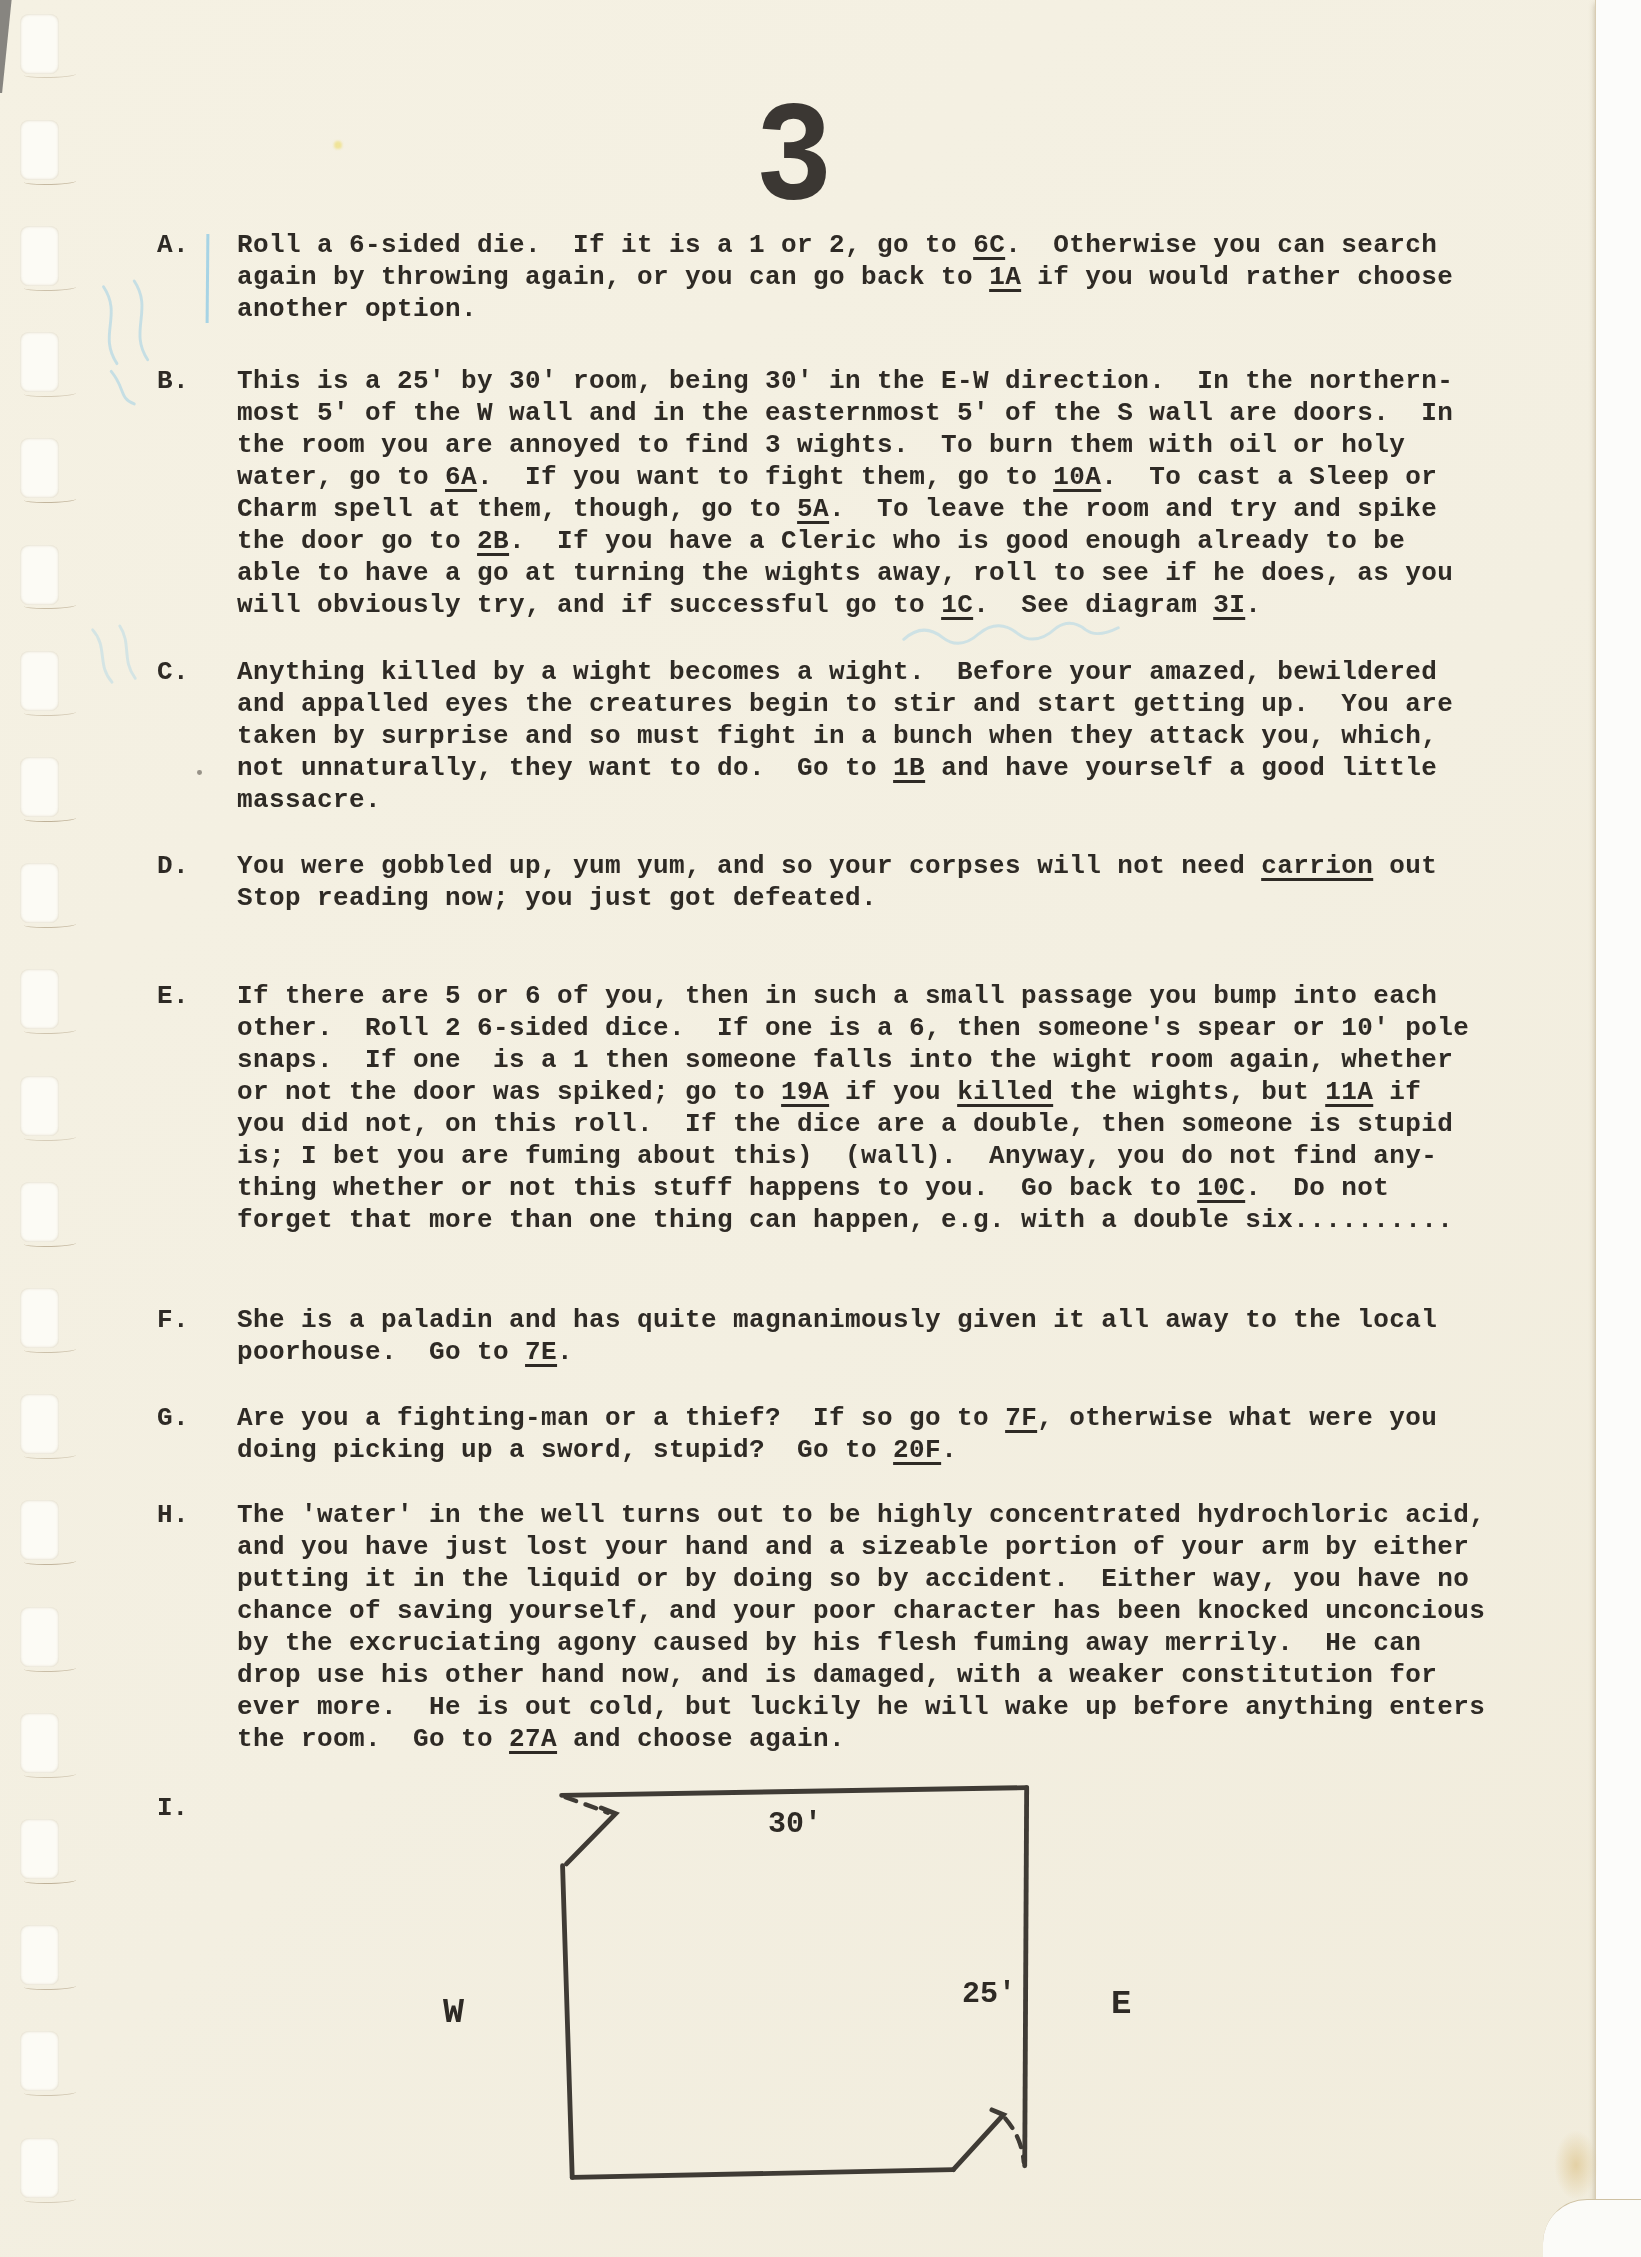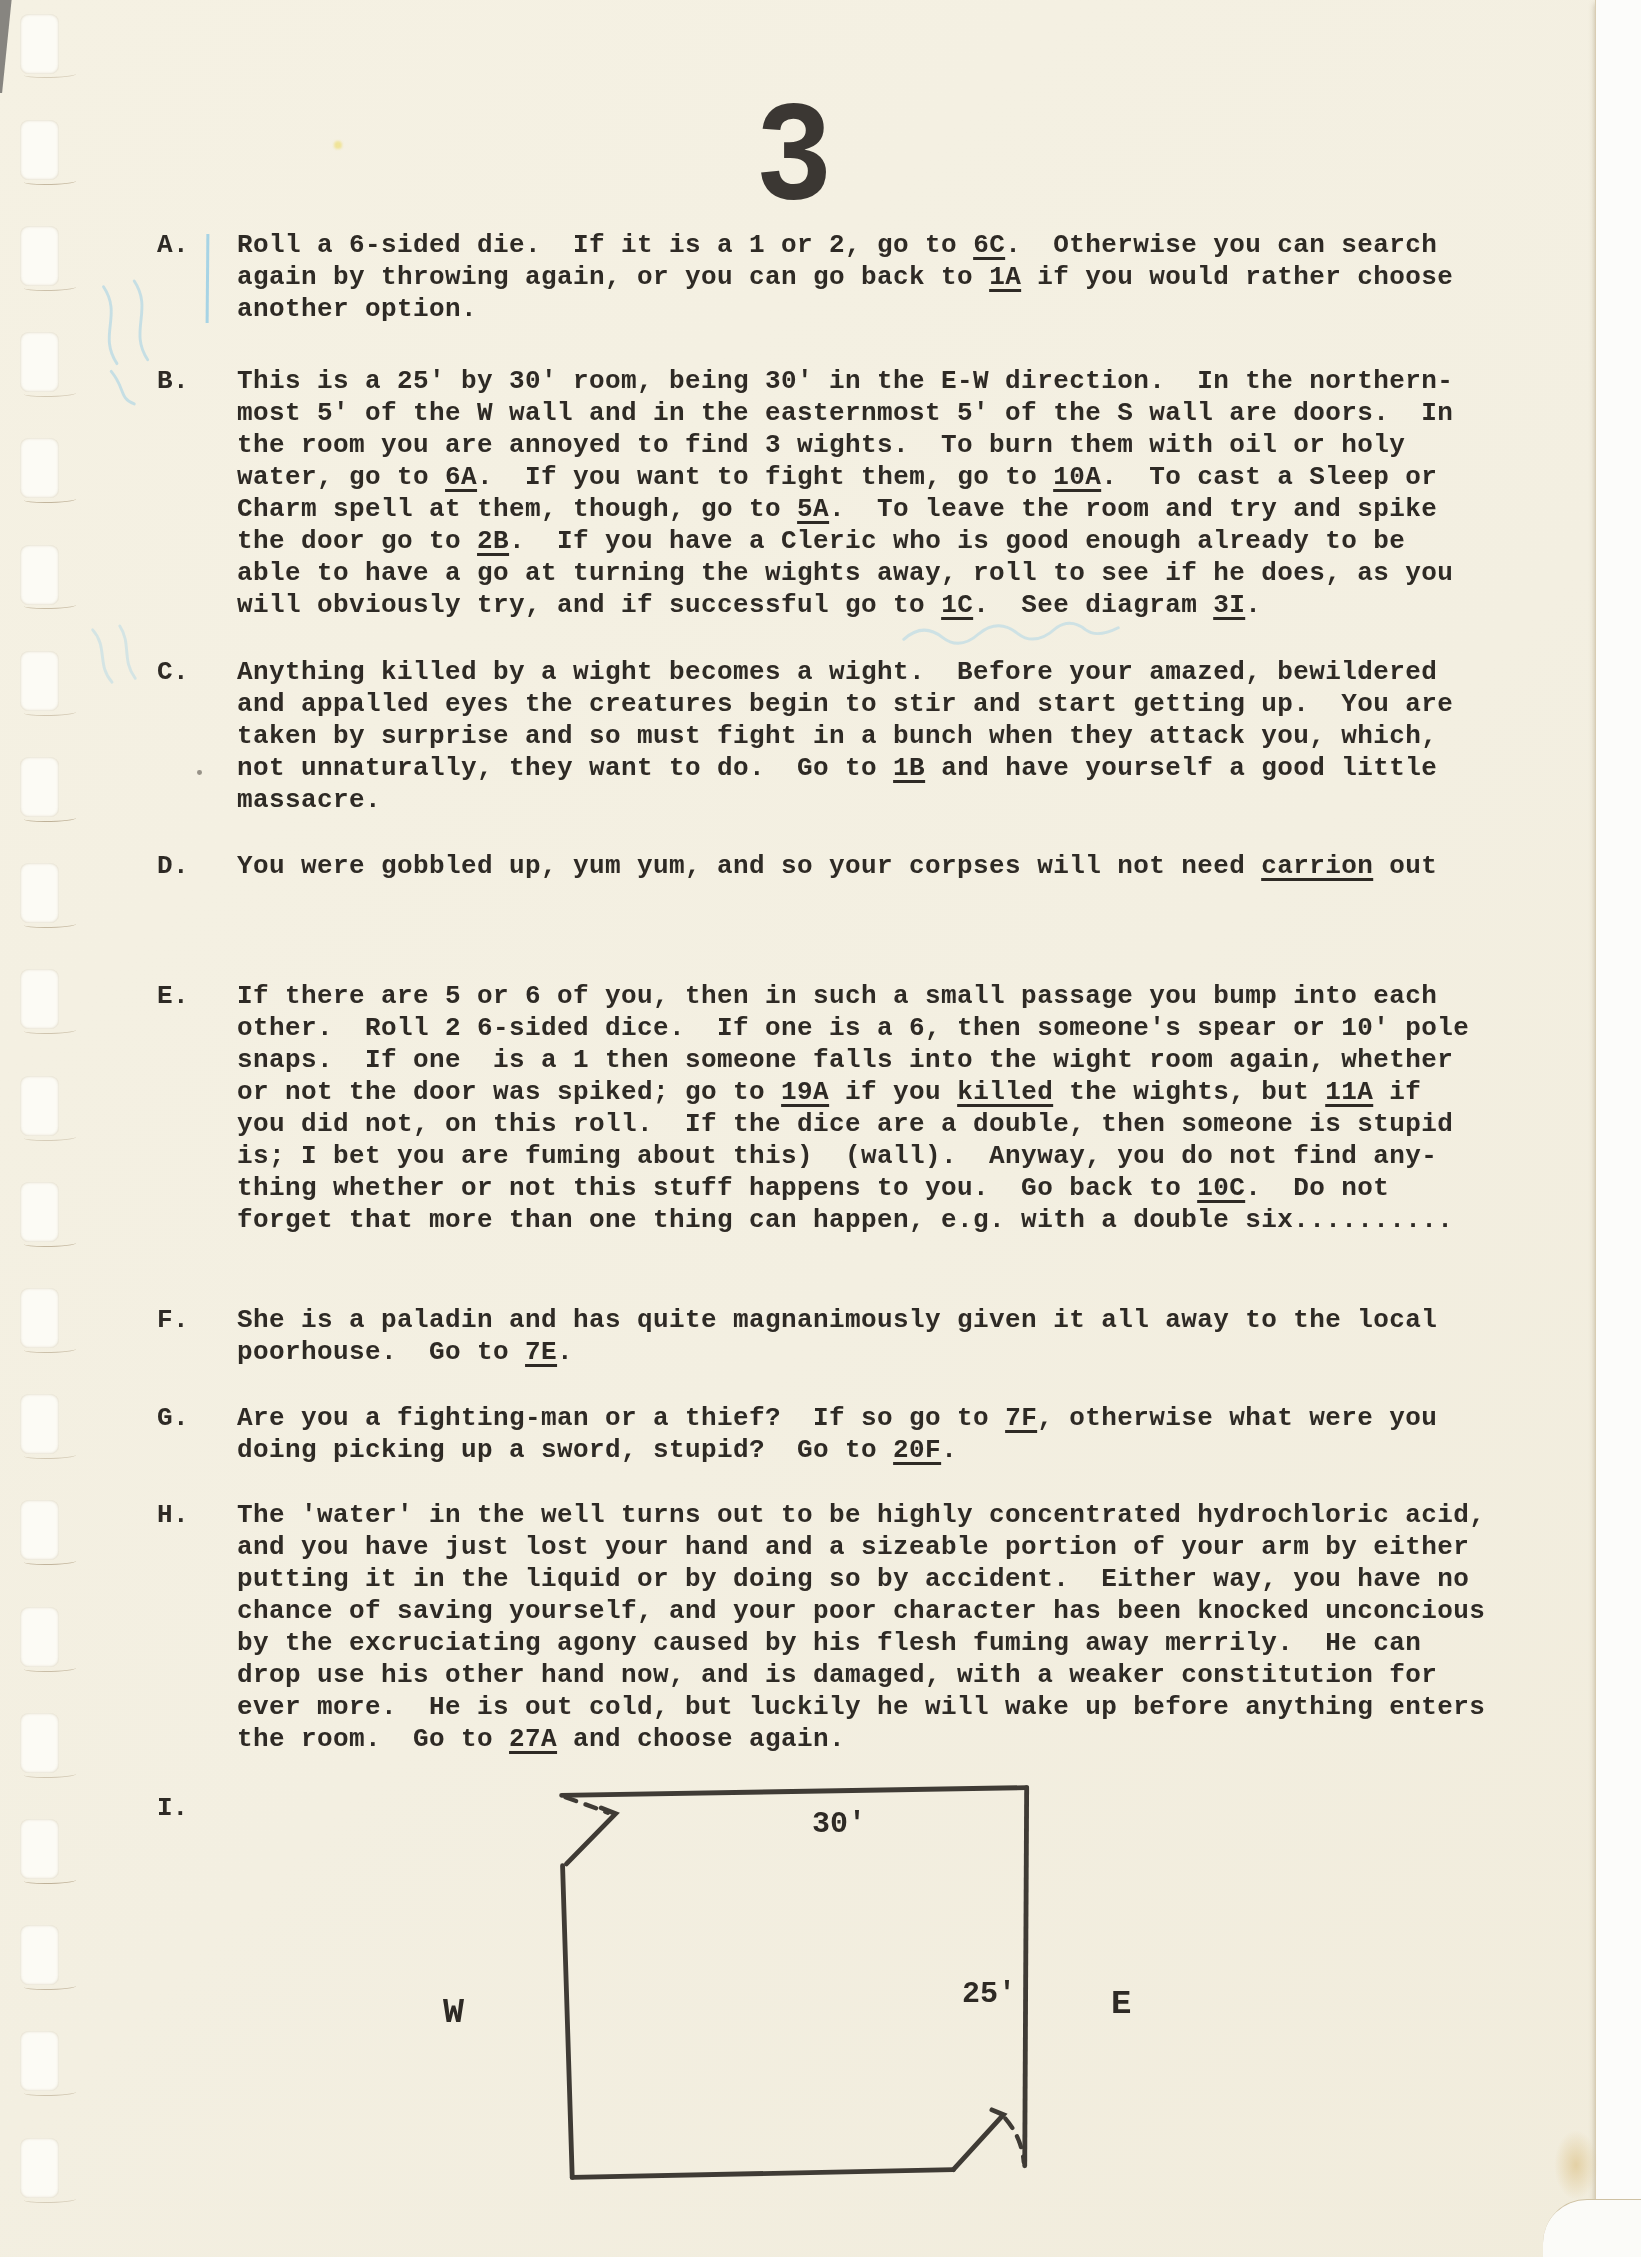--- a/index.html
+++ b/index.html
@@ -30,21 +30,21 @@
   
   .section{position:absolute;left:0;}
   .sec-label{position:absolute;left:157px;top:0;font-size:26px;font-weight:700;
     letter-spacing:0.4px;line-height:32px;white-space:pre;}
   .sec-text{position:absolute;left:237px;top:0;width:1284px;}
   .line{font-size:26px;font-weight:700;letter-spacing:0.4px;line-height:32px;white-space:pre;}
   .u{text-decoration:underline;text-decoration-thickness:2.9px;text-underline-offset:4.8px;margin-top:32px;}
   
   .diagram-label{position:absolute;left:157px;top:1792px;font-size:26px;font-weight:700;line-height:32px;}
   #room-svg{position:absolute;left:521px;top:1777px;}
-  .dim-30{position:absolute;left:812px;top:1807px;font-size:30px;font-weight:700;}
+  .dim-30{position:absolute;left:768px;top:1807px;font-size:30px;font-weight:700;}
   .dim-25{position:absolute;left:950px;top:1977px;font-size:30px;font-weight:700;margin-left:12px;}
   .lbl-w{position:absolute;left:443px;top:1993px;font-size:35px;font-weight:700;}
   .lbl-e{position:absolute;left:1111px;top:1985px;font-size:34px;font-weight:700;}
   
   .blue-line{position:absolute;left:206px;top:234px;width:2.9px;height:89px;
     background:rgba(140,202,230,.75);transform:rotate(.5deg);}
   .speck{position:absolute;left:197px;top:770px;width:4.8px;height:4.8px;border-radius:50%;
     background:#4a453e;opacity:.55;}
   .yellow-speck{position:absolute;left:334px;top:141px;width:7.7px;height:7.7px;border-radius:50%;
     background:rgba(235,215,80,.5);filter:blur(1px);}
@@ -136,20 +136,21 @@
           <div class="line">and appalled eyes the creatures begin to stir and start getting up.  You are</div>
           <div class="line">taken by surprise and so must fight in a bunch when they attack you, which,</div>
           <div class="line">not unnaturally, they want to do.  Go to <span class="u">1B</span> and have yourself a good little</div>
           <div class="line">massacre.</div>
         </div>
       </div>
       <div class="section" style="top: 850px;">
         <span class="sec-label">D.</span>
         <div class="sec-text">
           <div class="line">You were gobbled up, yum yum, and so your corpses will not need <span class="u">carrion</span> out</div>
+          <div class="line">Stop reading now; you just got defeated.</div>
         </div>
       </div>
       <div class="section" style="top: 980px;">
         <span class="sec-label">E.</span>
         <div class="sec-text">
           <div class="line">If there are 5 or 6 of you, then in such a small passage you bump into each</div>
           <div class="line">other.  Roll 2 6-sided dice.  If one is a 6, then someone's spear or 10' pole</div>
           <div class="line">snaps.  If one  is a 1 then someone falls into the wight room again, whether</div>
           <div class="line">or not the door was spiked; go to <span class="u">19A</span> if you <span class="u">killed</span> the wights, but <span class="u">11A</span> if</div>
           <div class="line">you did not, on this roll.  If the dice are a double, then someone is stupid</div>

